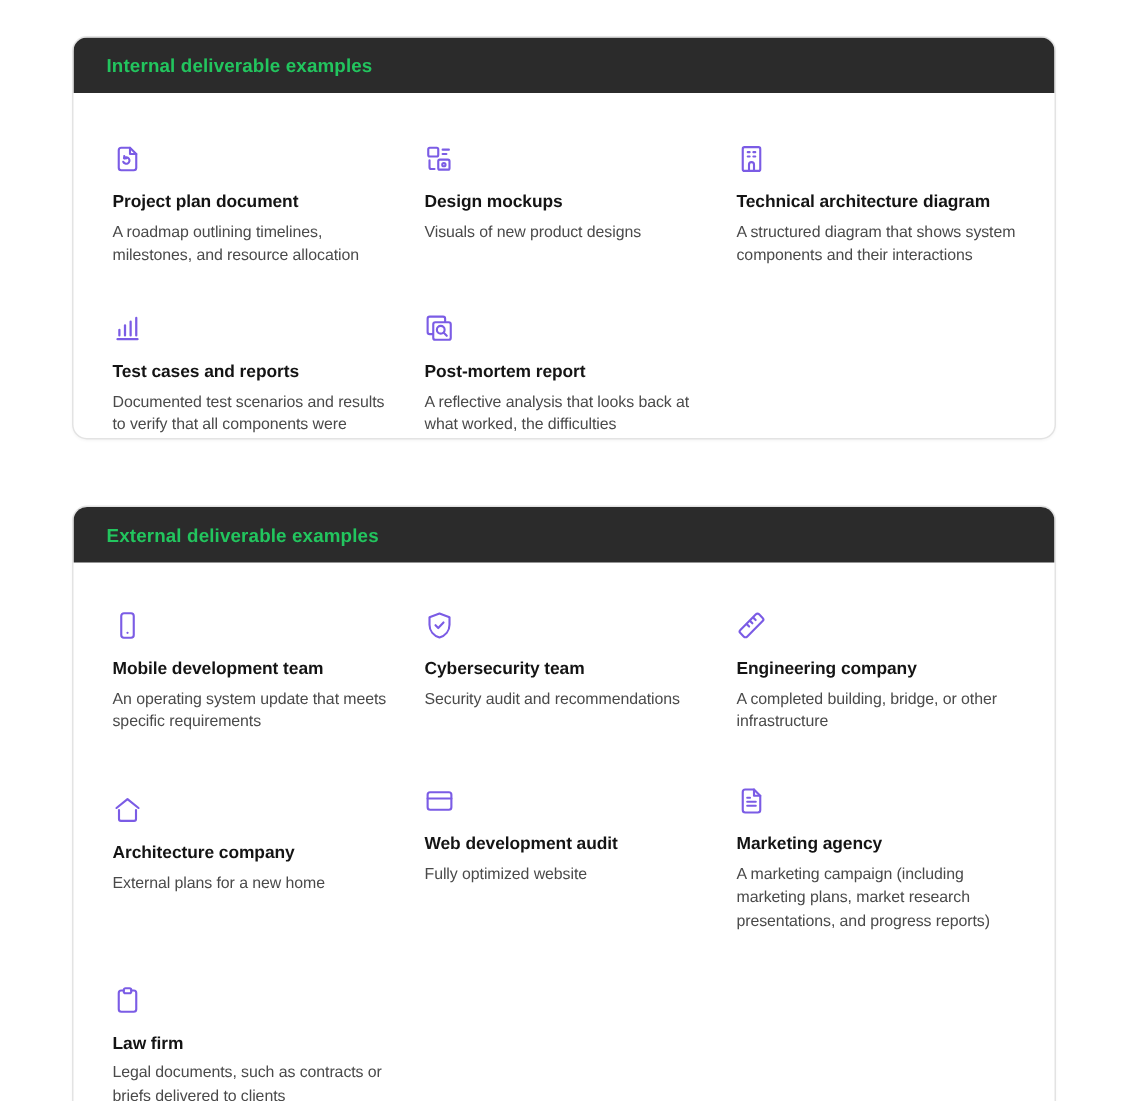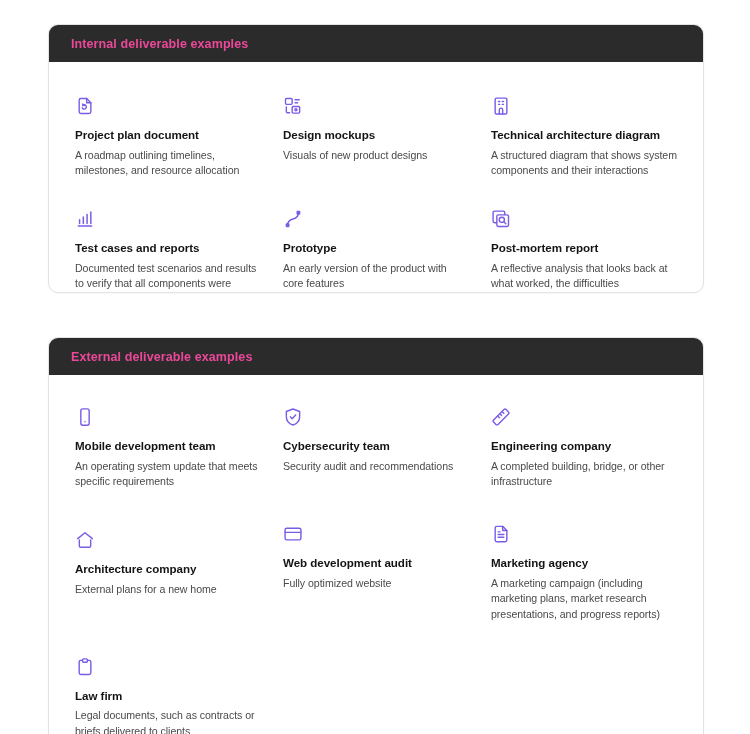--- a/index.html
+++ b/index.html
@@ -39,21 +39,21 @@
     color: #ffffff;
     height: 37px;
     display: flex;
     align-items: center;
     padding: 0 22px;
   }
   .card-header-title {
     font-size: 12.5px;
     font-weight: bold;
     letter-spacing: 0.1px;
-    color: #ec4899;
+    color: #22c55e;
   }
 
   .card-body {
     padding: 22px 26px 26px 26px;
   }
 
   .grid {
     display: grid;
     column-gap: 22px;
     row-gap: 0px;
@@ -157,31 +157,20 @@
                 <path d="M10 17.5V9.5"></path>
                 <path d="M14.5 17.5V6.5"></path>
                 <path d="M19 17.5V3.5"></path>
               </svg>
             </span>
             <div class="item-title">Test cases and reports</div>
             <div class="item-desc">Documented test scenarios and results to verify that all components were functioning as expected</div>
           </div>
           <div class="item">
             <span class="item-icon" style="color: rgb(123, 92, 229);">
-              <svg viewBox="0 0 24 24" fill="none" stroke="currentColor" stroke-width="1.8" stroke-linecap="round" stroke-linejoin="round">
-                <path d="M5.5 19.5c0-4 2.2-6.5 6.5-7.5 4.3-1 6.5-3.5 6.5-7.5"></path>
-                <rect x="3.2" y="17.2" width="4.6" height="4.6" rx="1.1" fill="currentColor" stroke="none"></rect>
-                <rect x="16.2" y="2.2" width="4.6" height="4.6" rx="1.1" fill="currentColor" stroke="none"></rect>
-              </svg>
-            </span>
-            <div class="item-title">Prototype</div>
-            <div class="item-desc">An early version of the product with core features</div>
-          </div>
-          <div class="item">
-            <span class="item-icon" style="color: rgb(123, 92, 229);">
               <svg viewBox="0 0 24 24" fill="none" stroke="currentColor" stroke-width="1.7" stroke-linecap="round" stroke-linejoin="round">
                 <path d="M16.5 6.5V4.2A1.7 1.7 0 0 0 14.8 2.5H4.2A1.7 1.7 0 0 0 2.5 4.2v10.6A1.7 1.7 0 0 0 4.2 16.5H6.5"></path>
                 <rect x="7" y="7" width="14" height="14" rx="1.7"></rect>
                 <circle cx="13" cy="13" r="3.1"></circle>
                 <path d="M15.4 15.4l2.4 2.4"></path>
               </svg>
             </span>
             <div class="item-title">Post-mortem report</div>
             <div class="item-desc">A reflective analysis that looks back at what worked, the difficulties encountered, and the lessons learned</div>
           </div>

